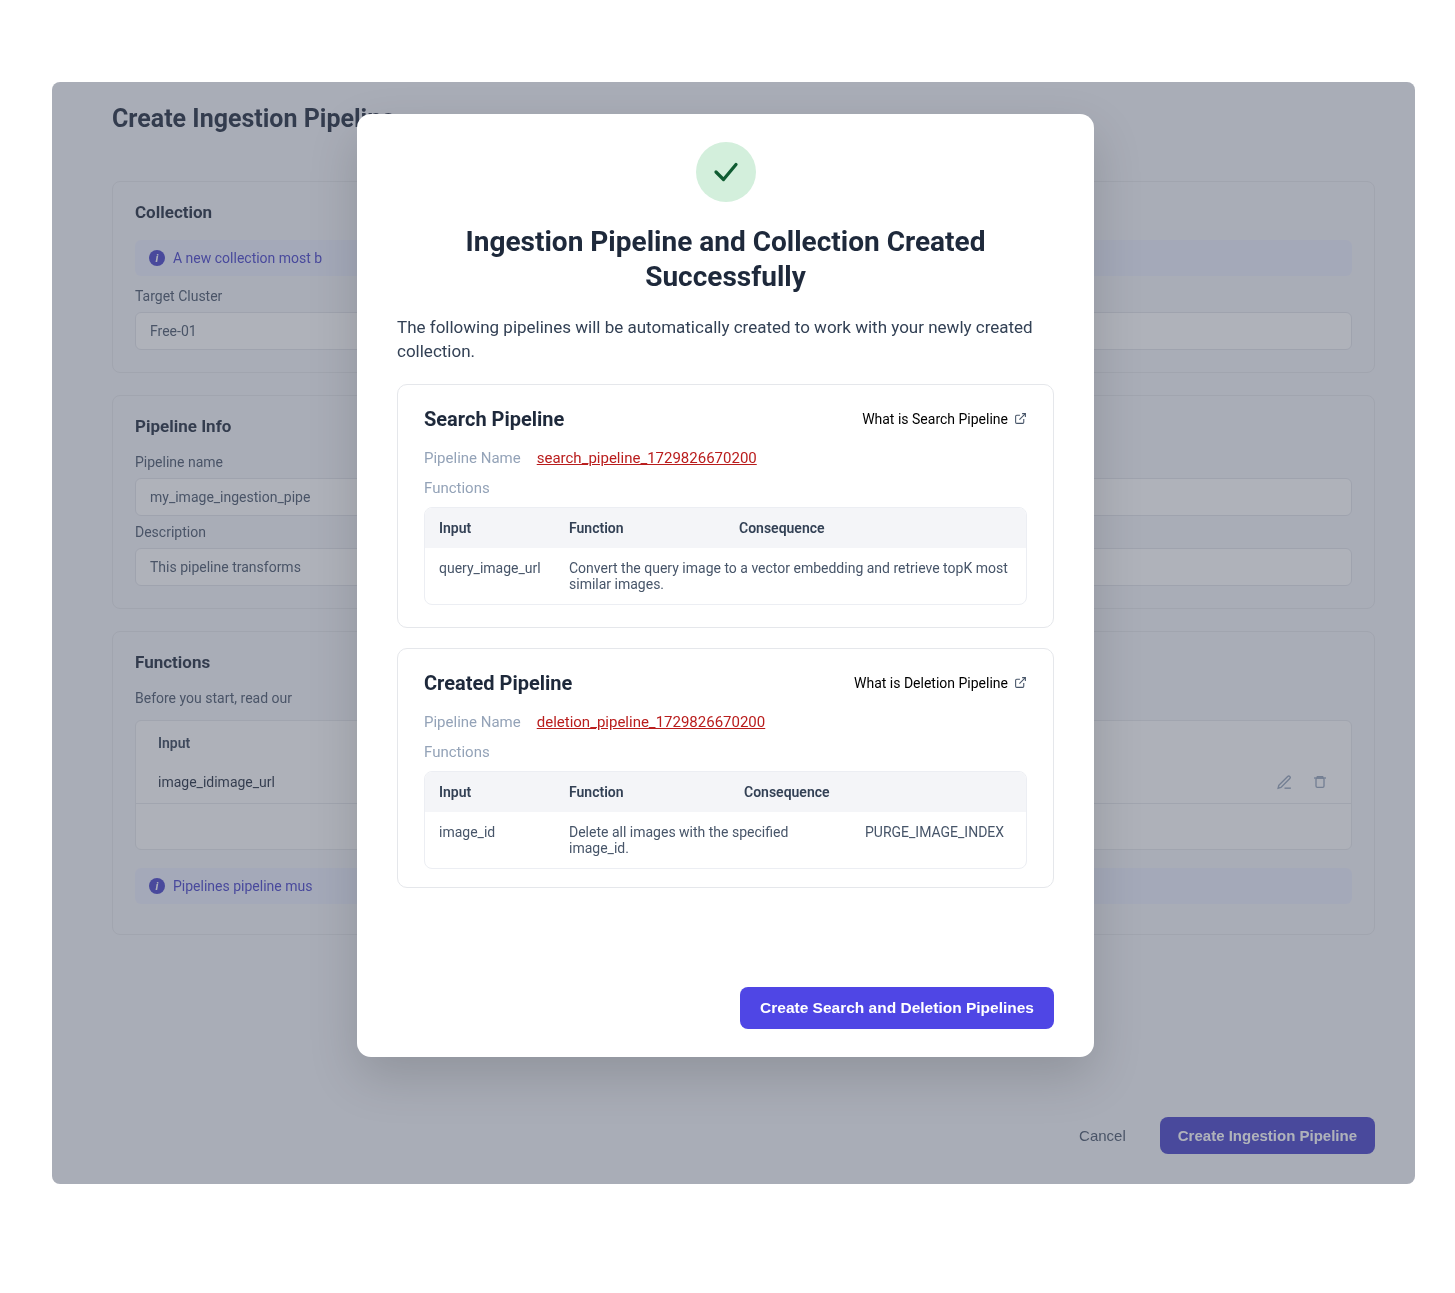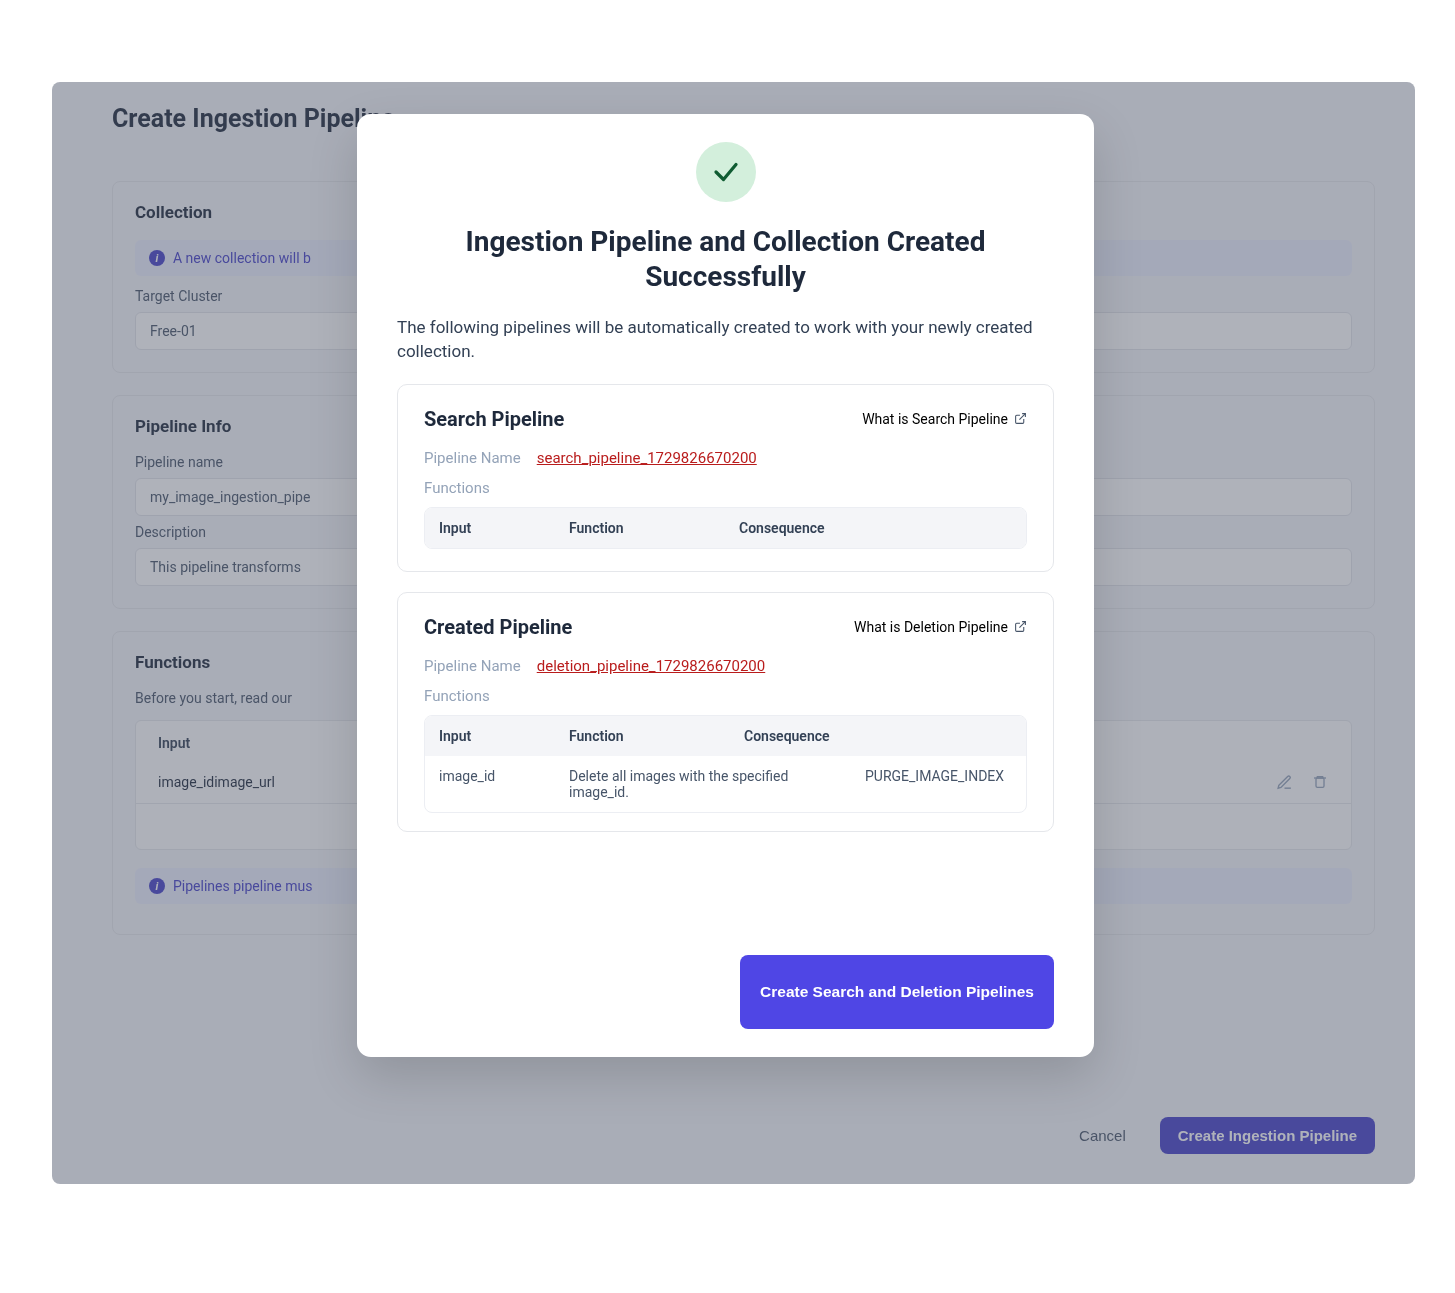--- a/index.html
+++ b/index.html
@@ -101,35 +101,35 @@
   .tbl .thead { background: #f4f5f8; }
   .tbl .cell { padding: 12px 14px; font-size: 14px; }
   .tbl .thead .cell { font-weight: 600; color: #334155; }
   .tbl .trow .cell { color: #475569; }
   .c1 { flex: 0 0 130px; }
   .c2 { flex: 0 0 170px; }
   .c3 { flex: 1; }
   .modal-footer {
     margin-top: auto; display: flex; justify-content: flex-end;
   }
-  .btn-action { background: #4f46e5; color: #fff; font-weight: 600; font-size: 15.5px; padding: 28px 20px; border-radius: 8px; border: none; cursor: pointer; }
+  .btn-action { background: #4f46e5; color: #fff; font-weight: 600; font-size: 15.5px; padding: 12px 20px; border-radius: 8px; border: none; cursor: pointer; }
 </style>
 </head>
 <body>
 
 <div class="stage">
 
   <div class="app">
     <div class="page-title">Create Ingestion Pipeline</div>
 
     <div class="card">
       <h3>Collection</h3>
       <div class="notice">
         <span class="info-dot">i</span>
-        <span>A new collection will b</span>
+        <span>A new collection most b</span>
       </div>
       <div class="field-label">Target Cluster</div>
       <div class="input">Free-01</div>
     </div>
 
     <div class="card">
       <h3>Pipeline Info</h3>
       <div class="field-label">Pipeline name</div>
       <div class="input">my_image_ingestion_pipe</div>
       <div class="field-label">Description</div>
@@ -201,20 +201,22 @@
         <span class="v">search_pipeline_1729826670200</span>
       </div>
       <div class="sub">Functions</div>
       <div class="tbl">
         <div class="thead">
           <div class="cell c1">Input</div>
           <div class="cell c2">Function</div>
           <div class="cell c3">Consequence</div>
         </div>
         <div class="trow">
+          <div class="cell c1">query_image_url</div>
+          <div class="cell c3">Convert the query image to a vector embedding and retrieve topK most similar images.</div>
         </div>
       </div>
     </div>
 
     <div class="pipe-card" style="padding-bottom:18px;">
       <div class="pipe-head">
         <h2>Created Pipeline</h2>
         <span class="link-out">
           <span>What is Deletion Pipeline</span>
           <svg width="13" height="13" viewBox="0 0 24 24" fill="none" stroke="#475569" stroke-width="2">

